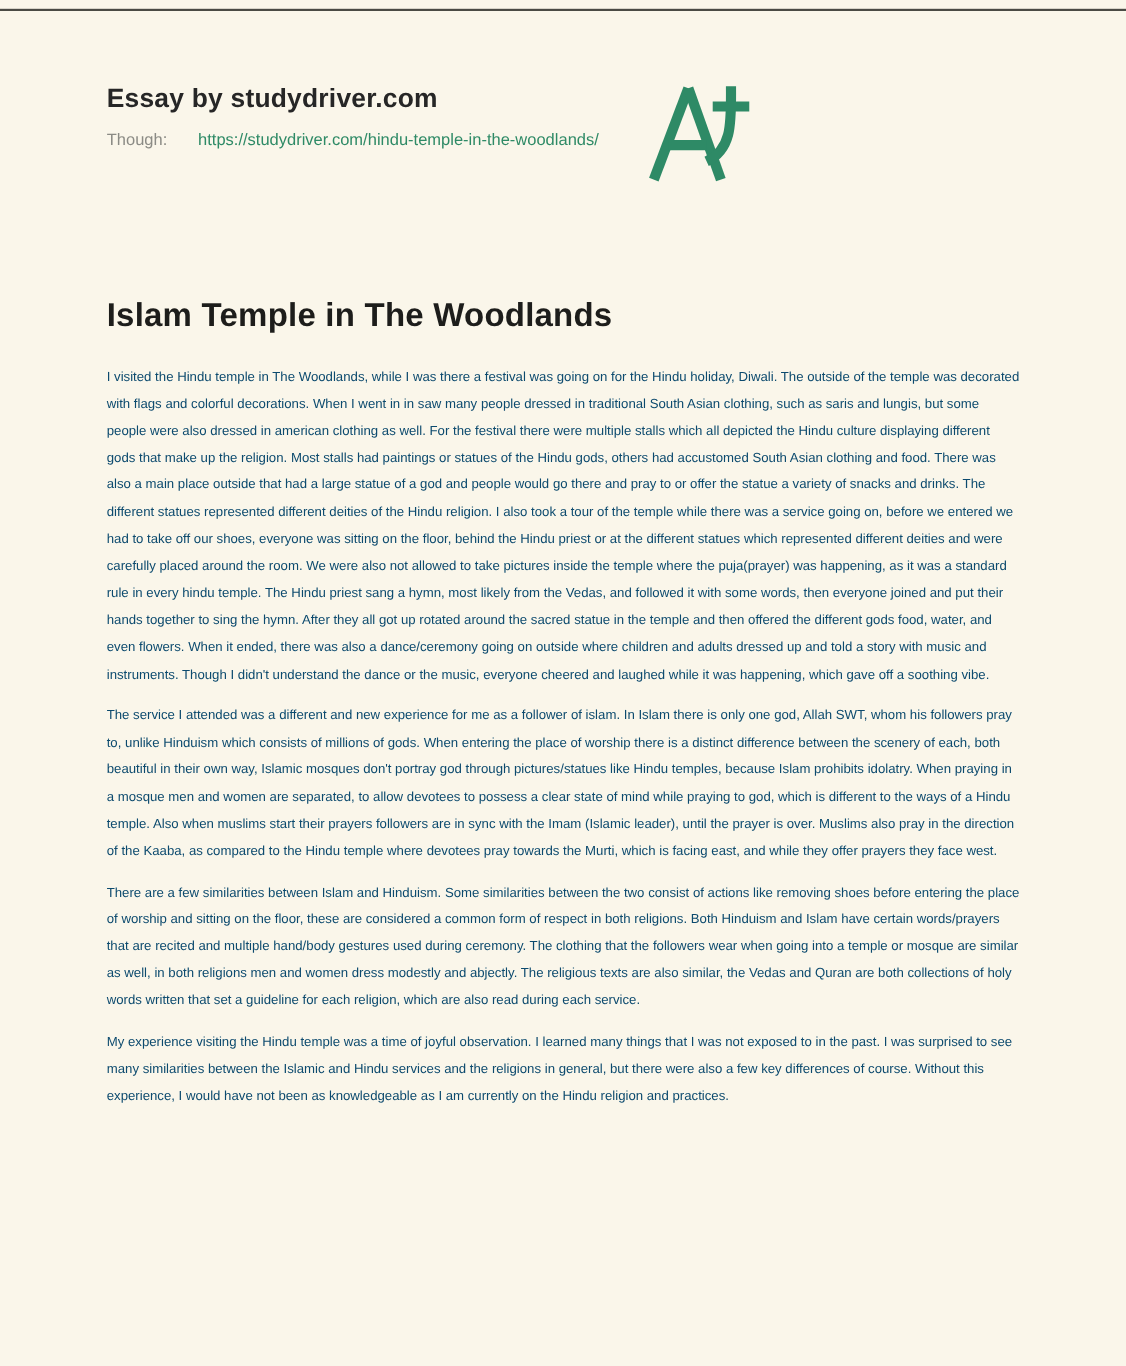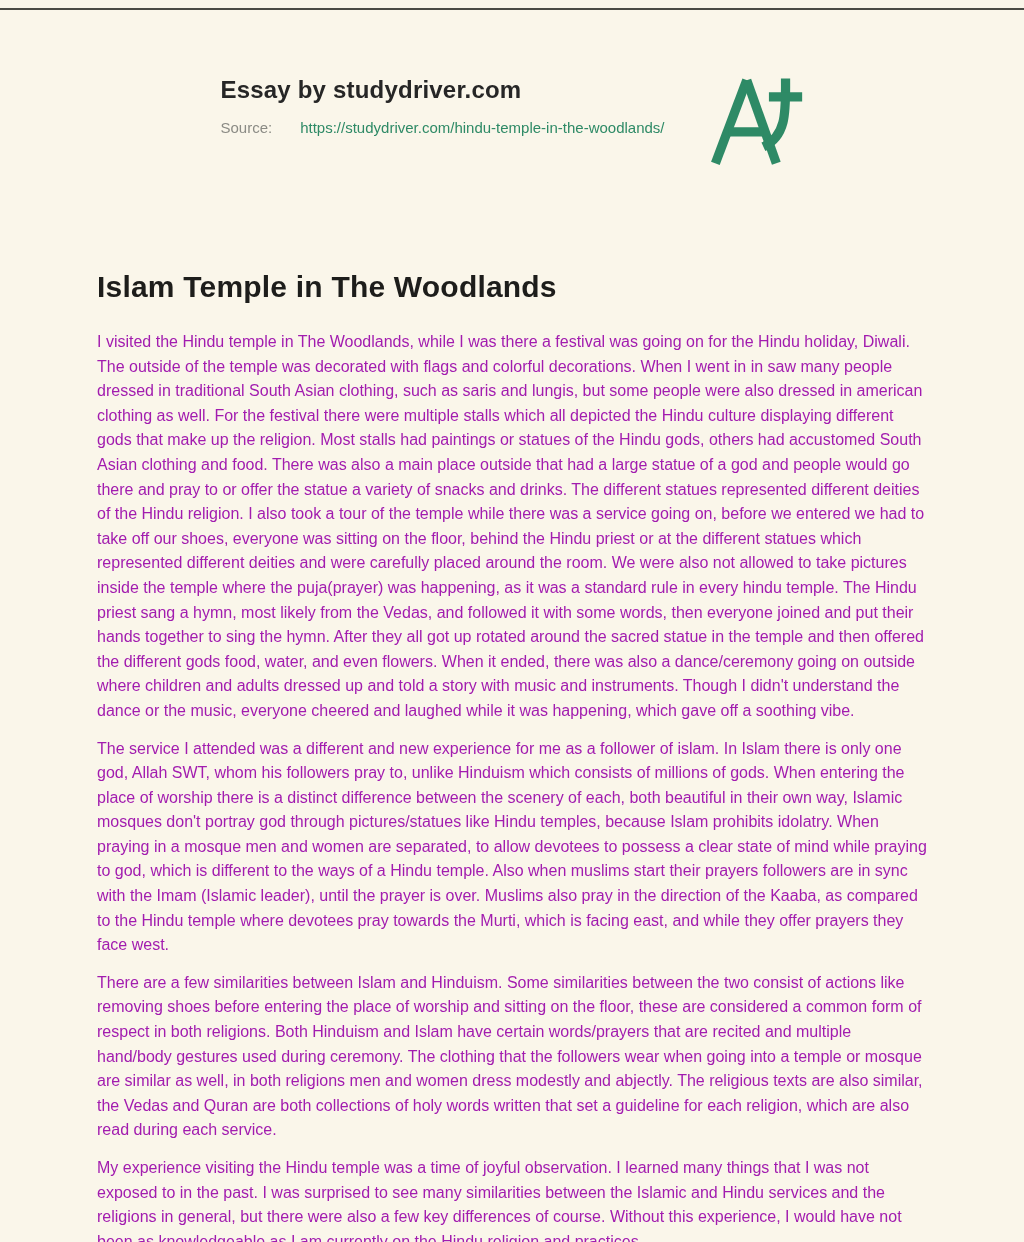--- a/index.html
+++ b/index.html
@@ -20,21 +20,21 @@
     left: 0;
     width: 100%;
     height: 2px;
     background: #4a4a44;
   }
   .page-inner {
     padding: 76px 97px 40px 97px;
   }
   header.doc-header {
     display: flex;
-    justify-content: center;
+    justify-content: flex-start;
     align-items: flex-start;
     gap: 43px;
   }
   .header-left h2 {
     font-size: 24px;
     font-weight: 600;
     color: #262626;
     letter-spacing: 0.2px;
   }
   .source-line {
@@ -61,37 +61,37 @@
   h1.essay-title {
     font-size: 30px;
     font-weight: 700;
     color: #1d1d1b;
     letter-spacing: 0.2px;
   }
   .essay-body {
     margin-top: 26px;
   }
   .essay-body p {
-    font-size: 16px;
+    font-size: 12px;
     line-height: 24.6px;
-    color: #a21caf;
+    color: #0c4a6e;
     margin-bottom: 13px;
   }
 </style>
 </head>
 <body>
 
 <div class="top-rule"></div>
 
 <div class="page-inner">
 
   <header class="doc-header">
     <div class="header-left">
       <h2>Essay by studydriver.com</h2>
-      <p class="source-line"><span>Source:</span><a href="#">https://studydriver.com/hindu-temple-in-the-woodlands/</a></p>
+      <p class="source-line"><span>Though:</span><a href="#">https://studydriver.com/hindu-temple-in-the-woodlands/</a></p>
     </div>
 
     <div class="logo">
       <svg viewBox="0 0 104 100" xmlns="http://www.w3.org/2000/svg" aria-hidden="true">
         <g fill="none" stroke="#2e8a66" stroke-width="10" stroke-linecap="butt">
 
           <path d="M8,98 L42,8"></path>
 
           <path d="M42,8 L74,98"></path>
 

